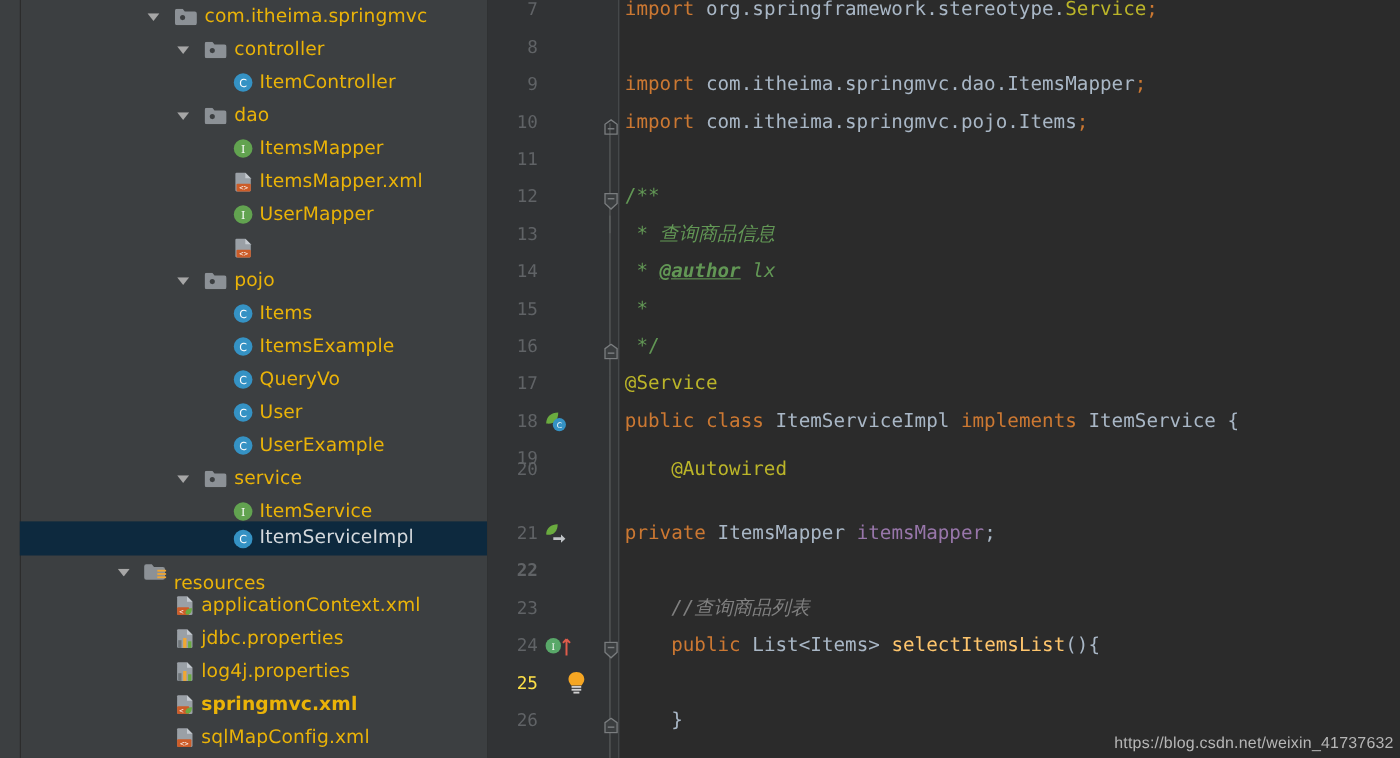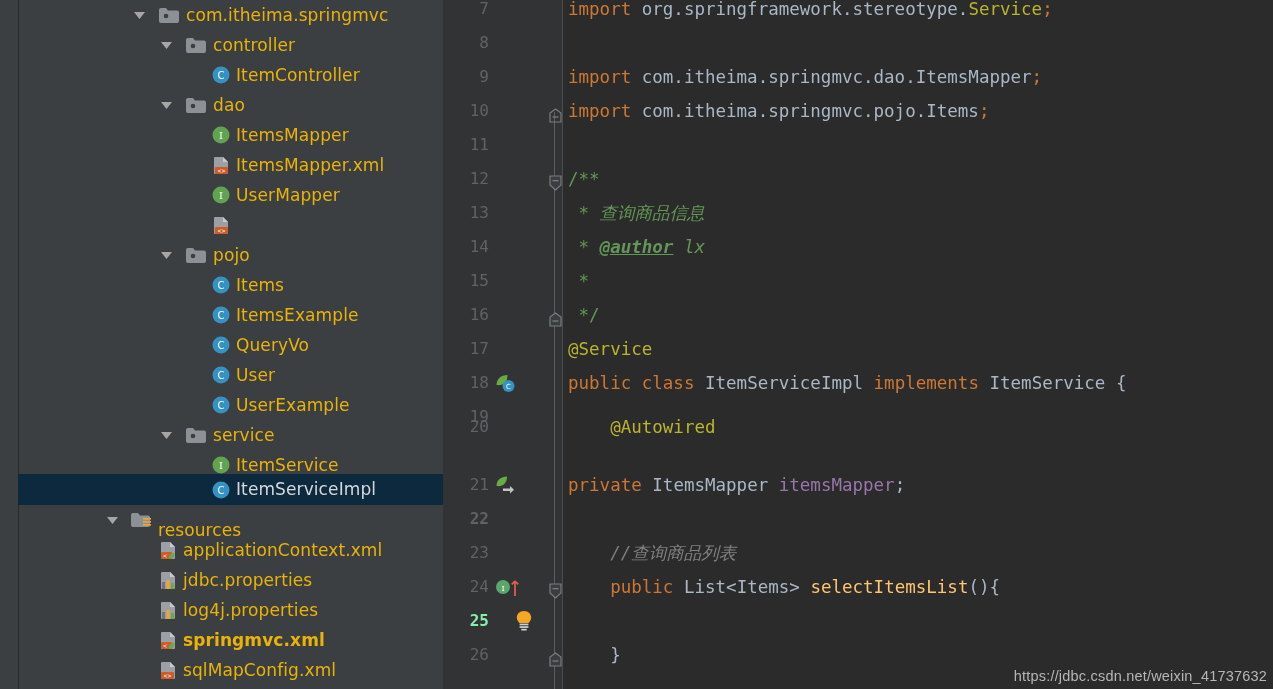--- a/index.html
+++ b/index.html
@@ -66,21 +66,21 @@
     background: #313335;
   }
   #gutter-border {
     position: absolute; left: 119px; top: 0; width: 1px; height: 689px;
     background: #4b4e50;
   }
   .ed-line {
     position: absolute; left: 0; right: 0;
     height: 34px;
   }
-  .ed-line.current .lnum { color: #86efac; font-weight: bold; }
+  .ed-line.current .lnum { color: #fde047; font-weight: normal; }
   .lnum {
     position: absolute; left: 0; width: 46px;
     text-align: right;
     line-height: 34px;
     font-family: "DejaVu Sans Mono", monospace;
     font-size: 16px;
     color: #606366;
   }
   .gicon {
     position: absolute; left: 52px; top: 0;
@@ -568,16 +568,16 @@
             <rect x="6.3" y="18.8" width="5.4" height="1.7" fill="#d0d0d0"></rect>
           </svg>
       </span>
     </div>
 
     <div class="ed-line" style="top:638px;">
       <span class="lnum">26</span>
       <span class="code">    }</span>
     </div>
 
-    <div id="watermark">https://jdbc.csdn.net/weixin_41737632</div>
+    <div id="watermark">https://blog.csdn.net/weixin_41737632</div>
   </div>
 
 </div>
 
 </body></html>

